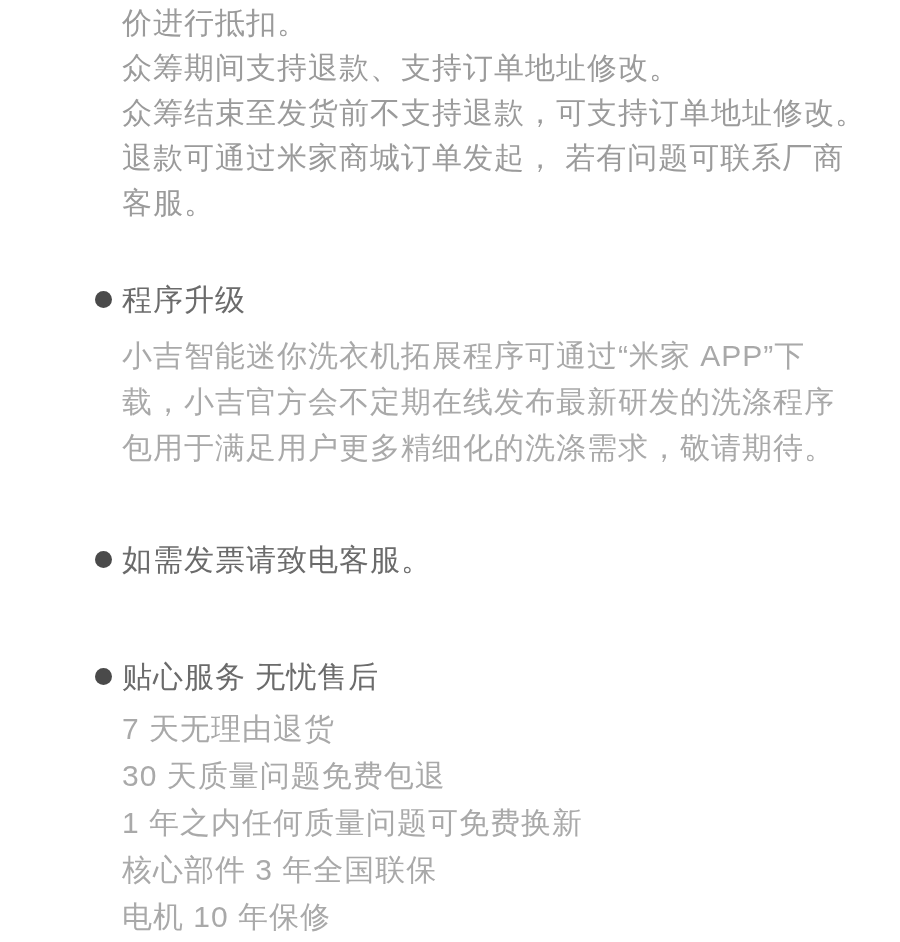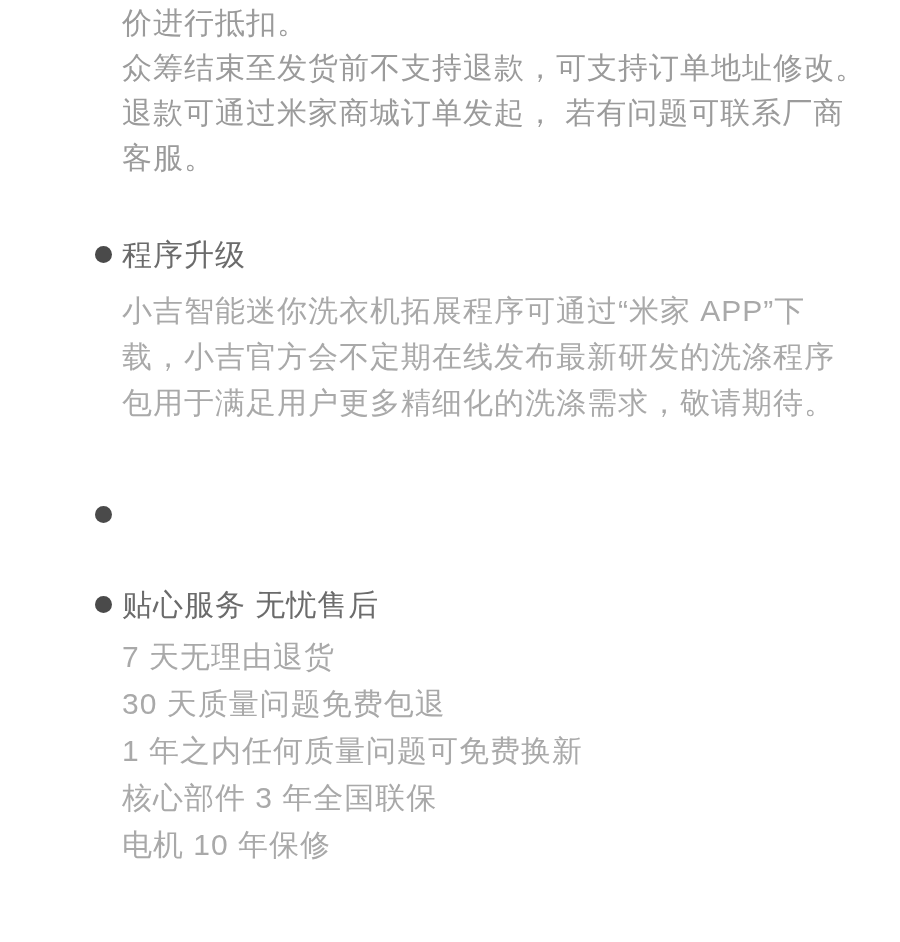--- a/index.html
+++ b/index.html
@@ -24,21 +24,21 @@
     white-space: nowrap;
   }
   
   .intro {
     color: #9b9b9b;
     font-weight: 300;
   }
   
   .block-program { margin-top: 52px; }
   .block-invoice { margin-top: 66px; }
-  .block-service { margin-top: 45px; }
+  .block-service { margin-top: 72px; }
   .heading-row {
     display: flex;
     align-items: center;
     margin-left: -27px;
     height: 45px;
     text-align: right;
   }
   .dot {
     width: 17px;
     height: 17px;
@@ -68,40 +68,42 @@
   }
   .service-list .line { line-height: 47px; }
 </style>
 </head>
 <body>
 
 <div class="page">
 
   <div class="intro">
     <div class="line">价进行抵扣。</div>
+    <div class="line">众筹期间支持退款、支持订单地址修改。</div>
     <div class="line">众筹结束至发货前不支持退款，可支持订单地址修改。</div>
     <div class="line">退款可通过米家商城订单发起， 若有问题可联系厂商</div>
     <div class="line">客服。</div>
   </div>
 
   <section class="block-program">
     <div class="heading-row">
       <span class="dot"></span>
       <span class="heading">程序升级</span>
     </div>
     <div class="block-body">
       <div class="line">小吉智能迷你洗衣机拓展程序可通过“米家 APP”下</div>
       <div class="line">载，小吉官方会不定期在线发布最新研发的洗涤程序</div>
       <div class="line">包用于满足用户更多精细化的洗涤需求，敬请期待。</div>
     </div>
   </section>
 
   <section class="block-invoice">
     <div class="heading-row">
       <span class="dot"></span>
+      <span class="heading">如需发票请致电客服。</span>
     </div>
   </section>
 
   <section class="block-service">
     <div class="heading-row">
       <span class="dot"></span>
       <span class="heading">贴心服务 无忧售后</span>
     </div>
     <div class="service-list">
       <div class="line">7 天无理由退货</div>

